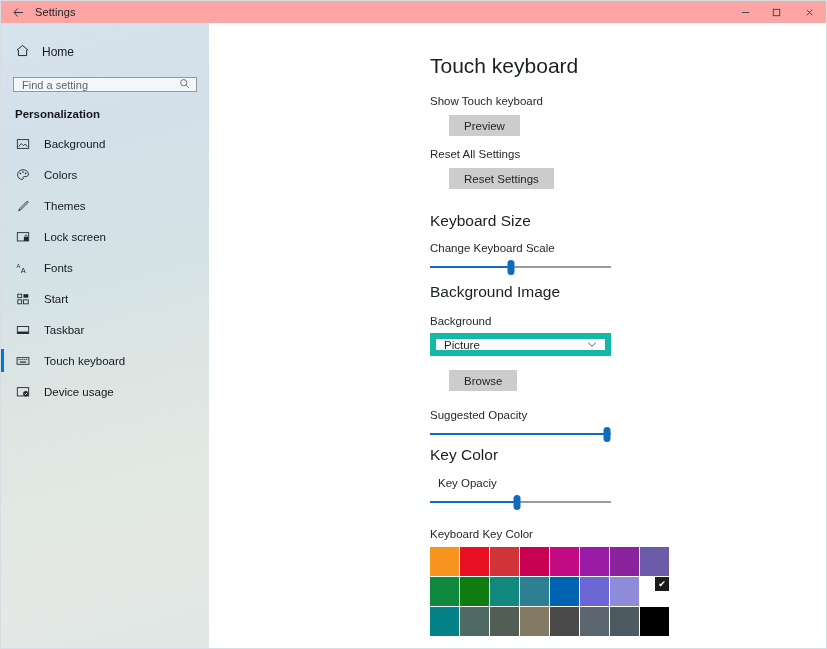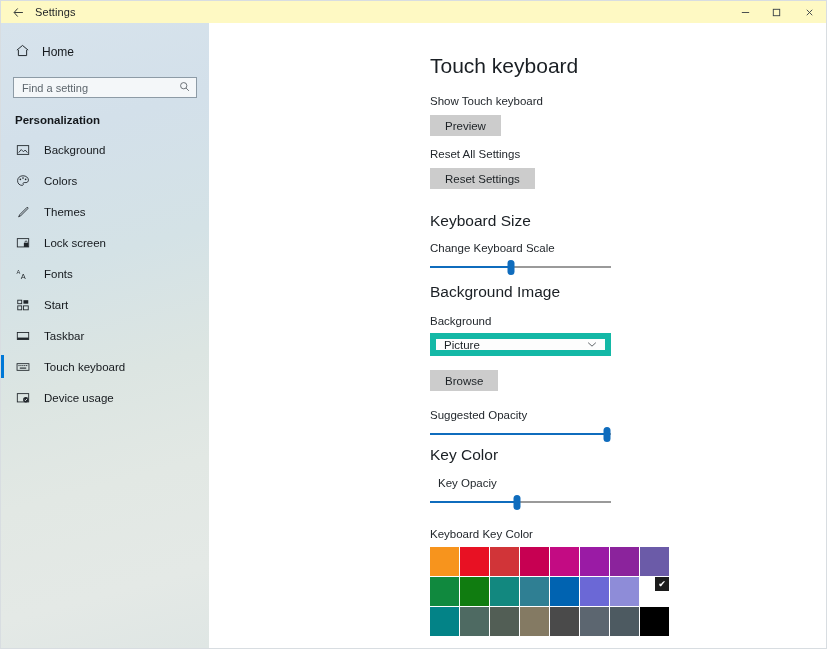--- a/index.html
+++ b/index.html
@@ -17,21 +17,21 @@
     display: flex;
     flex-direction: column;
   }
 
   
   .titlebar {
     height: 22px;
     flex: 0 0 22px;
     display: flex;
     align-items: center;
-    background: #fef9c3;
+    background: #fca5a5;
     position: relative;
     z-index: 5;
   }
   .tb-back {
     width: 34px; height: 22px;
     display: flex; align-items: center; justify-content: center;
     color: #20262b;
     font-size: 12px;
   }
   .tb-title {
@@ -69,21 +69,21 @@
   .home-row {
     display: flex; align-items: center;
     height: 30px;
     padding-left: 14px;
     margin-top: 12px;
     gap: 12px;
   }
   .home-row .lbl { font-size: 12px; color: #15191d; }
   .search-wrap { padding: 10px 12px 0 12px; }
   .search-box {
-    height: 21px;
+    height: 15px;
     background: #f4f7f9;
     border: 1px solid #8d9ba6;
     display: flex; align-items: center;
     padding: 0 6px 0 8px;
   }
   .search-box input {
     flex: 1;
     border: 0; outline: 0;
     background: transparent;
     font-family: "Liberation Sans", sans-serif;
@@ -144,20 +144,21 @@
   .btn {
     display: inline-flex;
     align-items: center; justify-content: center;
     background: #cccccc;
     border: 1px solid #cccccc;
     font-family: "Liberation Sans", sans-serif;
     font-size: 11.5px;
     color: #1c2125;
     height: 21px;
     padding: 0 14px;
+    margin-left: 19px;
   }
   .h2 {
     font-size: 15.5px;
     color: #1a1f24;
     font-weight: normal;
   }
 
   
   .slider { position: relative; height: 14px; width: 181px; }
   .slider .track {

